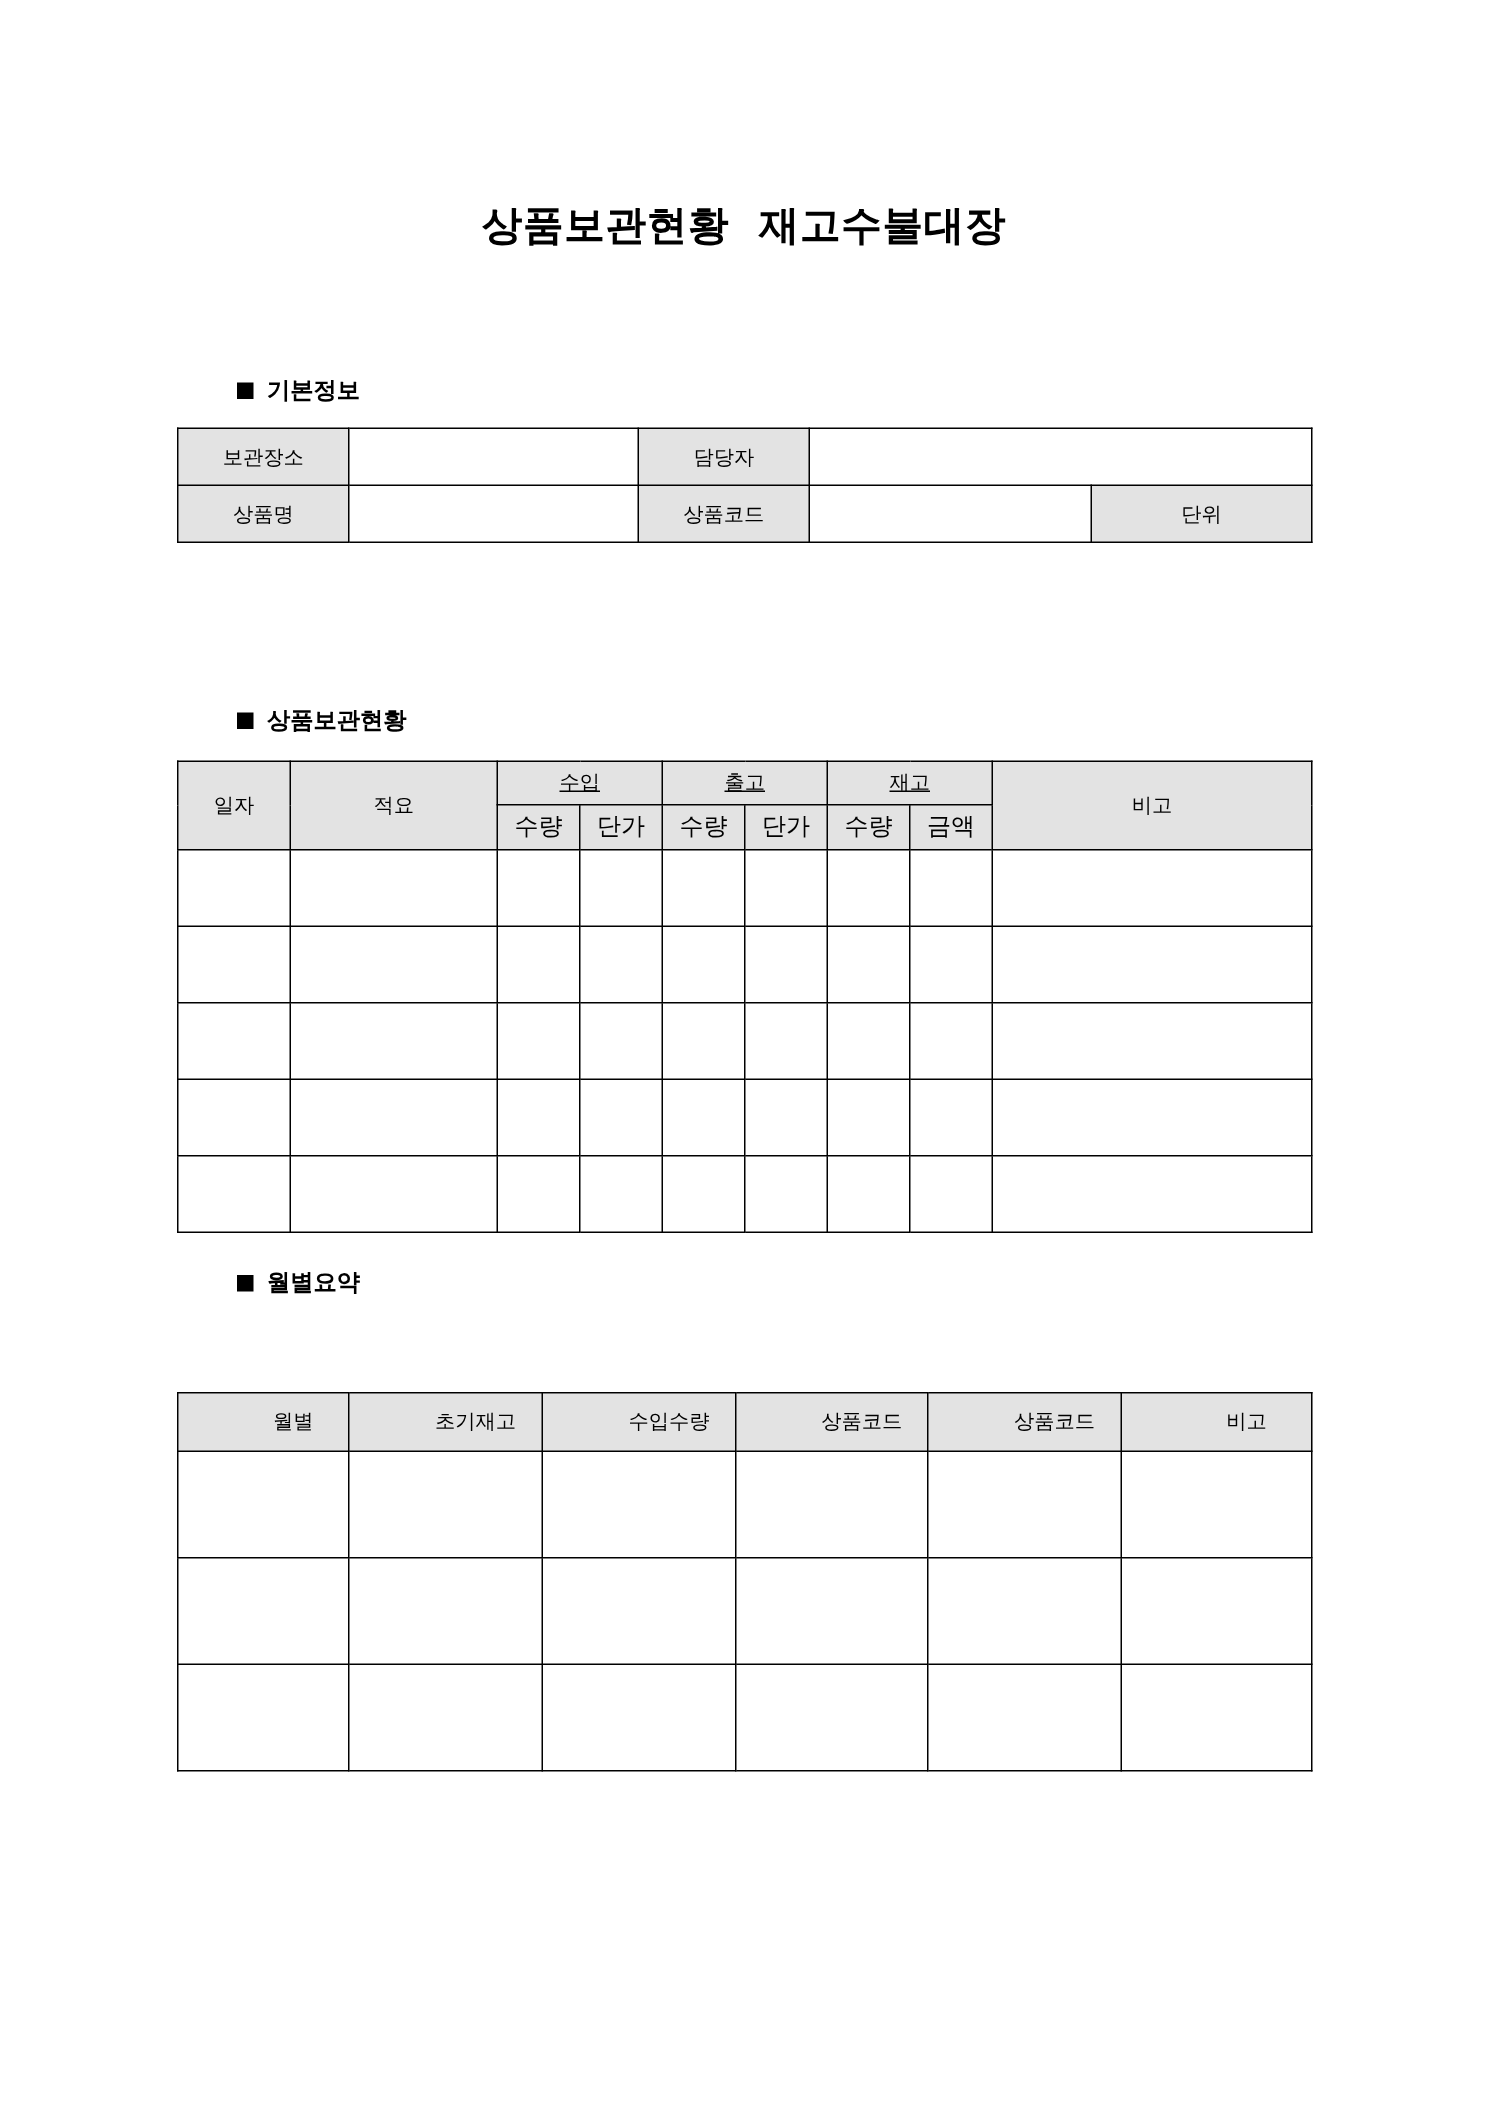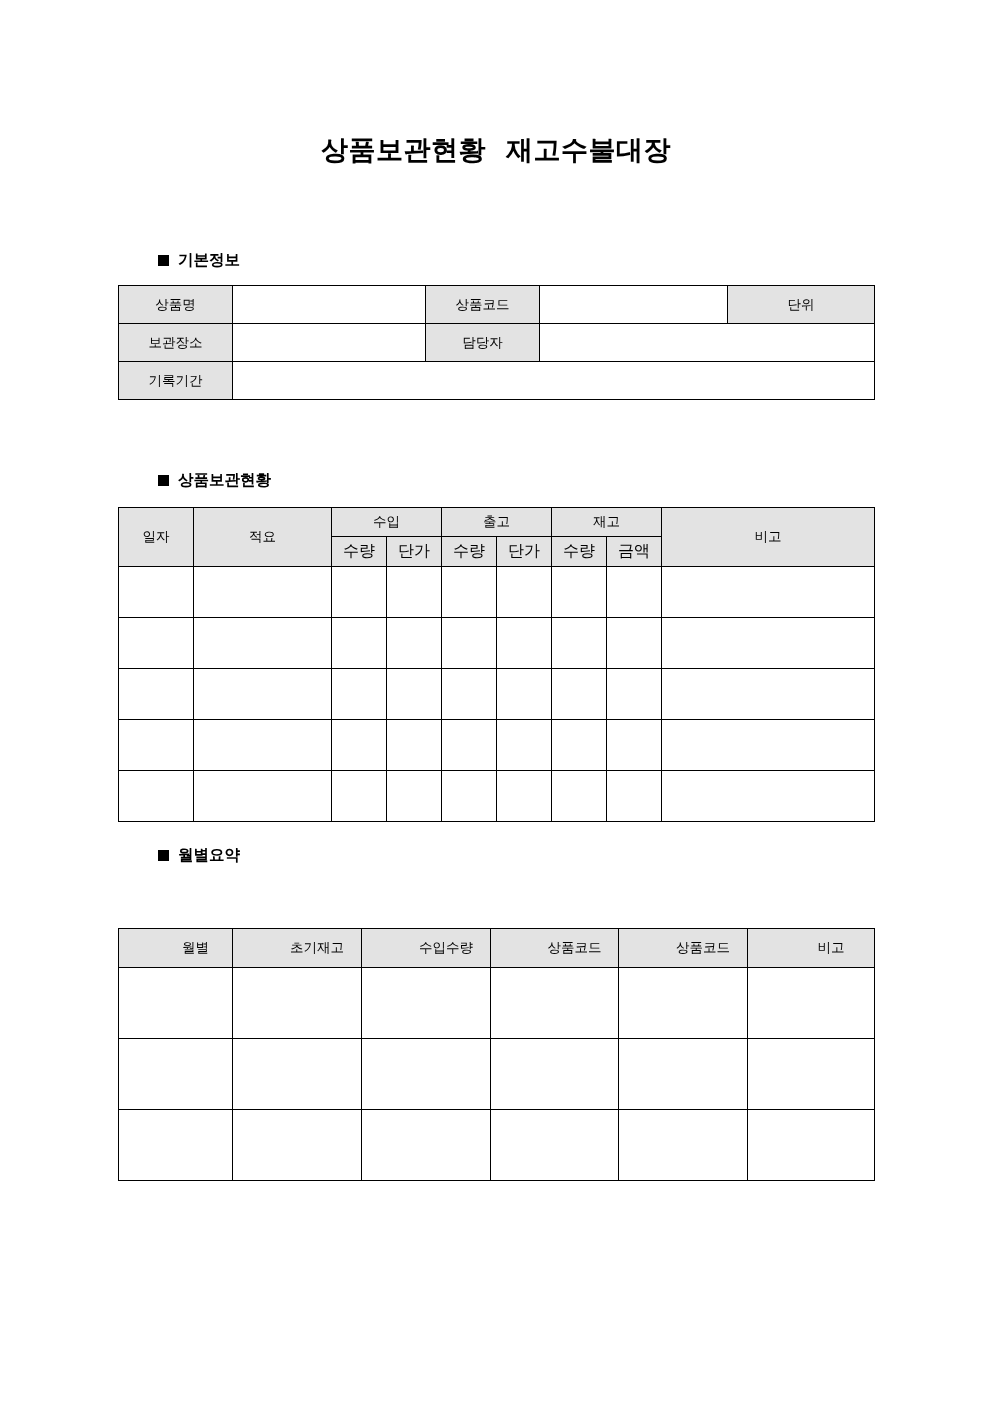--- a/index.html
+++ b/index.html
@@ -88,21 +88,21 @@
   table.form td.sm {
     font-size: 16px;
   }
 
   
   #table-basic { top: 285px; }
   #table-basic td { height: 37px; }
 
   
   #table-ledger { top: 507px; }
-  #table-ledger td.h1 { height: 28px; }
+  #table-ledger td.h1 { height: 28px; text-decoration: underline; }
   #table-ledger td.h2 { height: 29px; }
   #table-ledger td.tall { height: 57px; }
   #table-ledger tr.data td { height: 50px; }
 
   
   #table-monthly { top: 928px; }
   #table-monthly td.hd { height: 38px; padding-left: 40px; }
   #table-monthly tr.data td { height: 70px; }
 </style>
 </head>
@@ -120,35 +120,31 @@
   <table class="form" id="table-basic">
     <colgroup>
       <col style="width:114px">
         <col style="width:193px">
         <col style="width:114px">
       <col style="width:188px">
         <col style="width:147px">
     </colgroup>
     <tbody>
       <tr>
-        <td class="hd">상품명</td>
-        <td></td>
-        <td class="hd">상품코드</td>
-        <td></td>
-        <td class="hd">단위</td>
-      </tr>
-      <tr>
         <td class="hd">보관장소</td>
         <td></td>
         <td class="hd">담당자</td>
         <td colspan="2"></td>
       </tr>
       <tr>
-        <td class="hd">기록기간</td>
-        <td colspan="4"></td>
+        <td class="hd">상품명</td>
+        <td></td>
+        <td class="hd">상품코드</td>
+        <td></td>
+        <td class="hd">단위</td>
       </tr>
     </tbody>
   </table>
 
   <div class="section-head" id="sec2">
     <span class="bullet"></span>
     <span>상품보관현황</span>
   </div>
 
   <table class="form" id="table-ledger">

